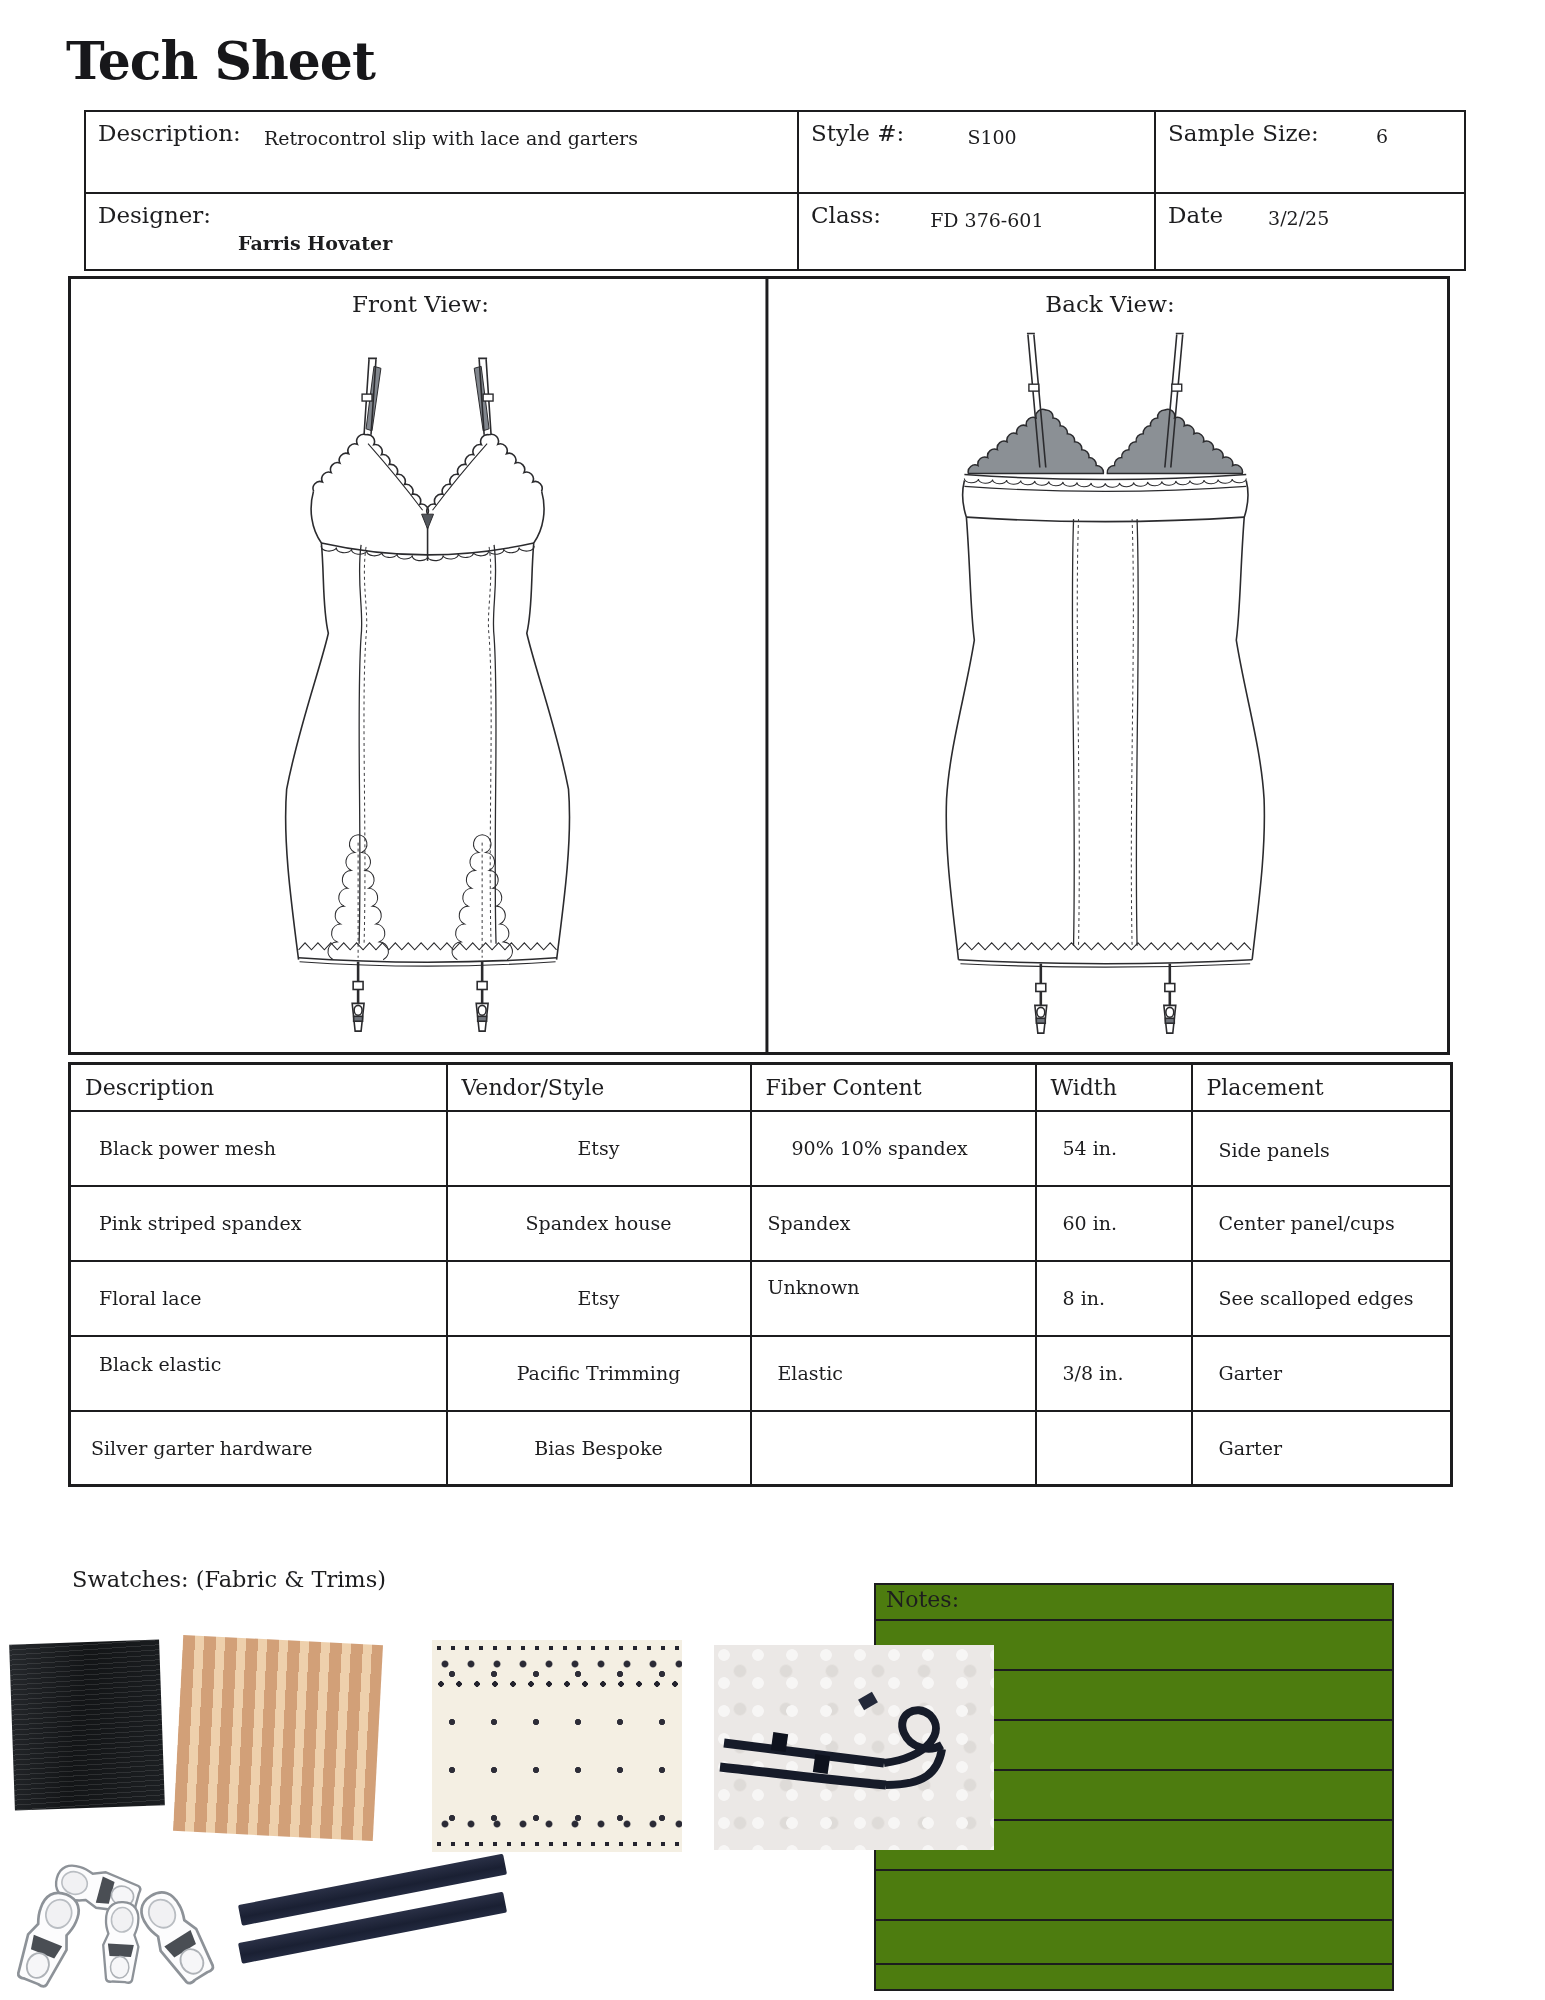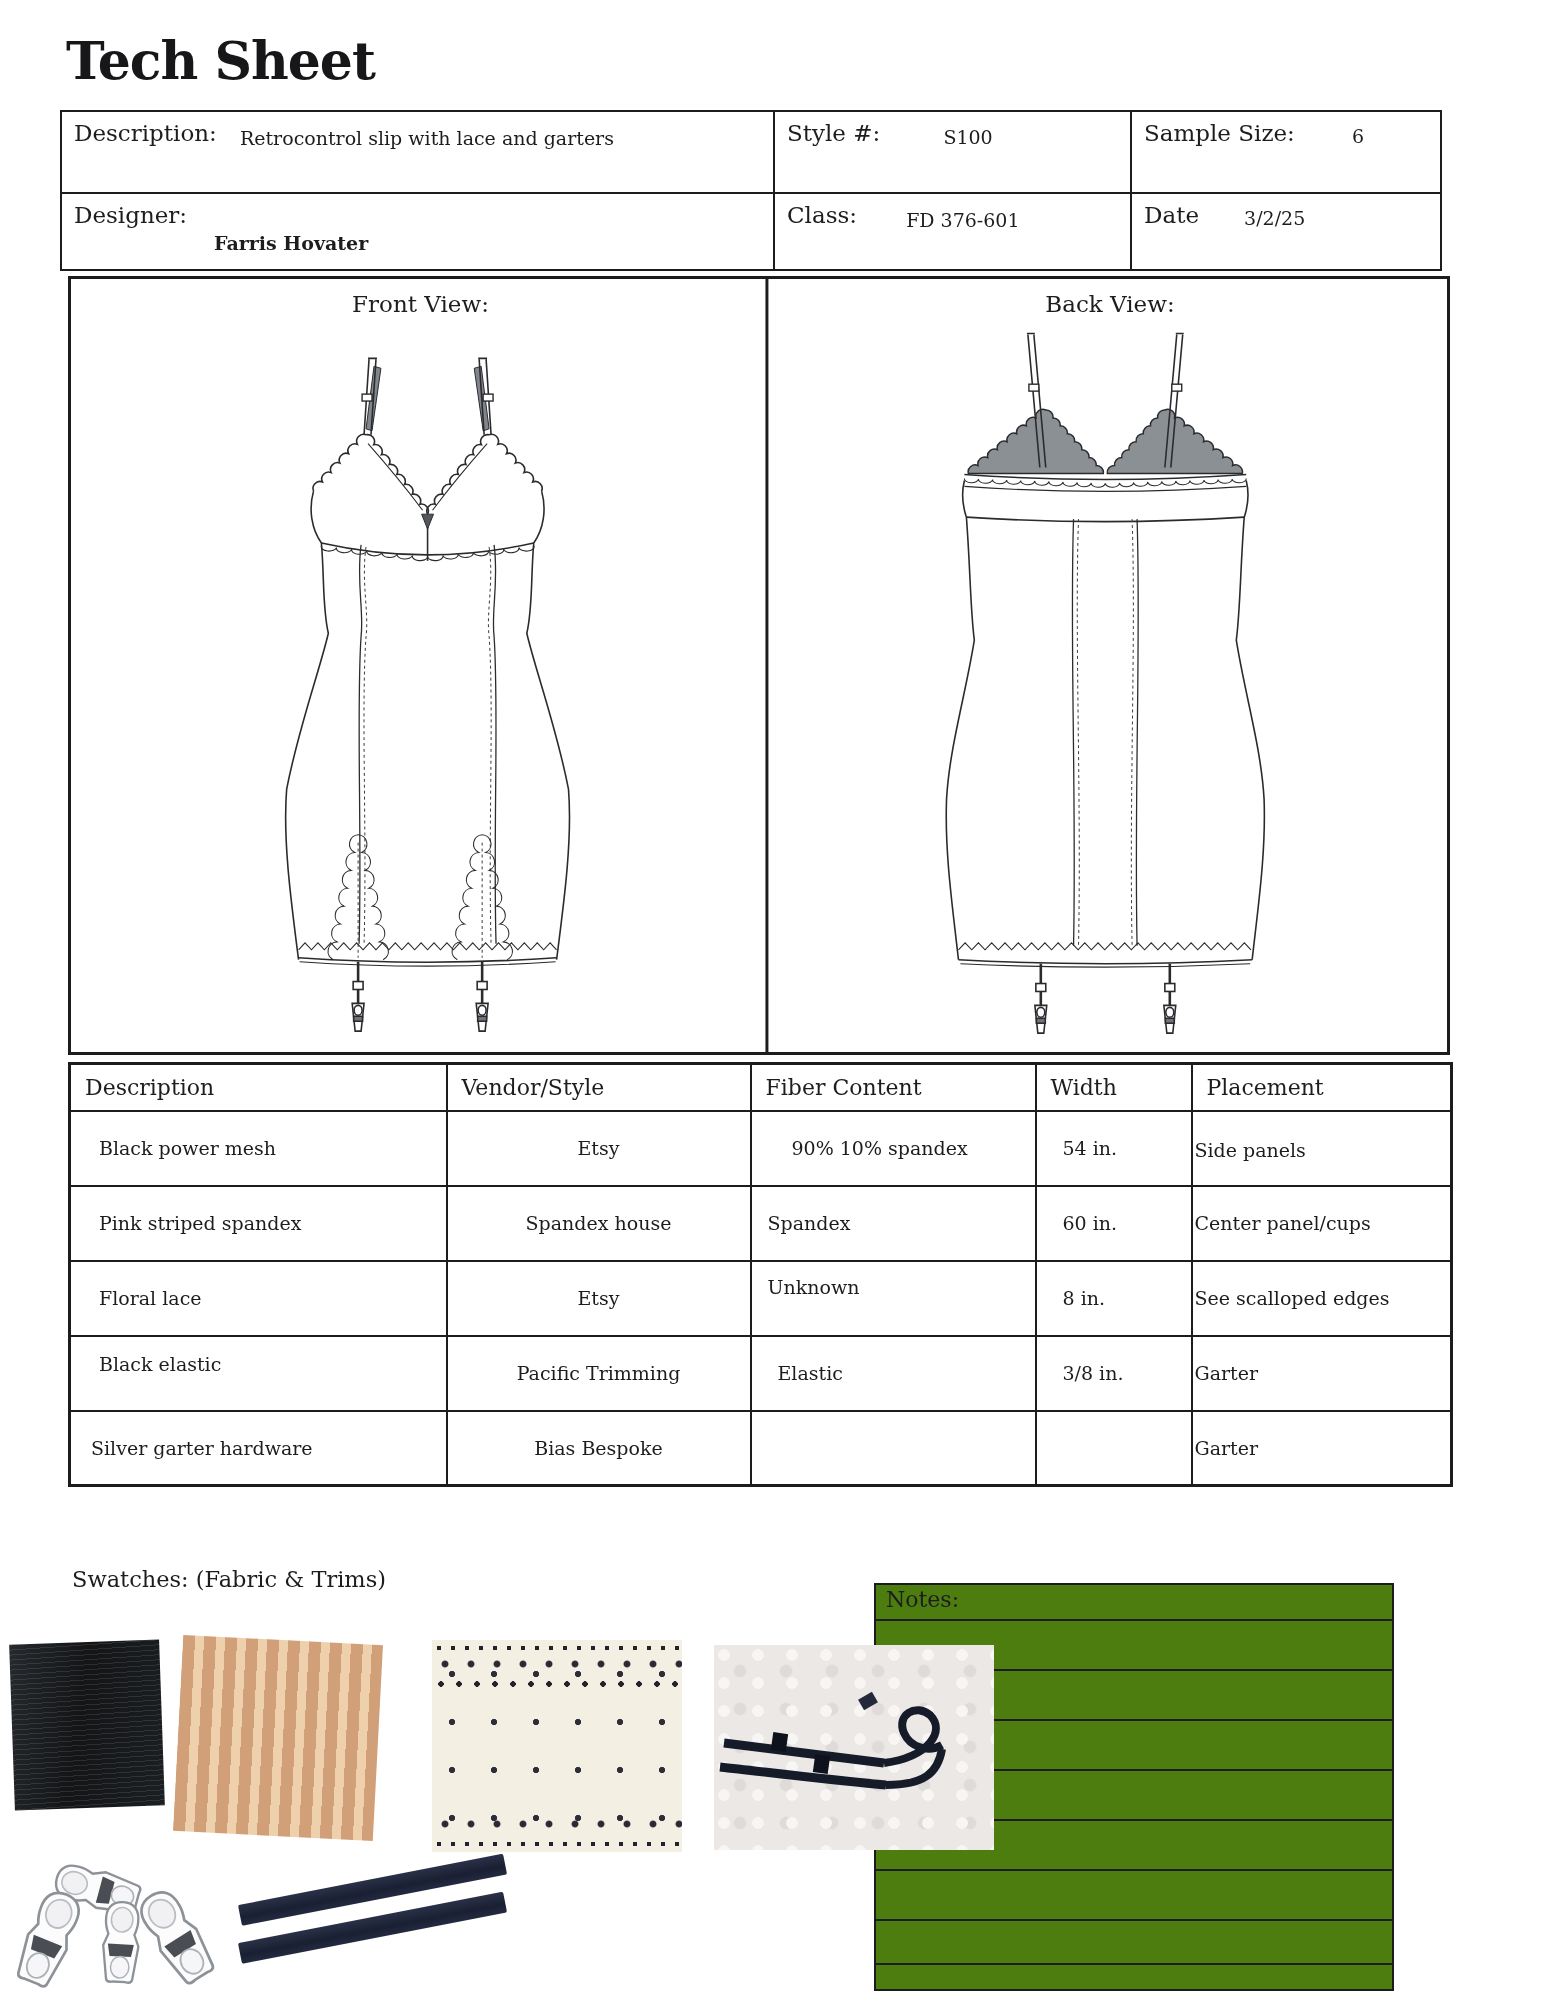--- a/index.html
+++ b/index.html
@@ -4,21 +4,21 @@
 <style>
   html,body{margin:0;padding:0;background:#9a9a9a;}
   #page{position:relative;width:1545px;height:2000px;background:#ffffff;overflow:hidden;
         font-family:"DejaVu Serif","Liberation Serif",serif;color:#1d1d1f;}
   .abs{position:absolute;}
 
   
   #page-title{left:66px;top:30px;font-size:52px;font-weight:800;letter-spacing:-1px;color:#17171a;}
 
   
-  #header-table{left:60px;top:110px;width:1382px;border:2.5px solid #1c1c1e;box-sizing:border-box;}
+  #header-table{left:84px;top:110px;width:1382px;border:2.5px solid #1c1c1e;box-sizing:border-box;}
   .hrow{display:flex;}
   .hrow:first-child{border-bottom:2.5px solid #1c1c1e;}
   .hcell{box-sizing:border-box;padding:8px 0 0 12px;}
   .hcell + .hcell{border-left:2.5px solid #1c1c1e;}
   .hc0{width:711px;} .hc1{width:357px;} .hc2{flex:1;}
   .hrow0 .hcell{height:80px;} .hrow1 .hcell{height:75px;}
   .hlabel{font-size:23px;}
   .hvalue{font-size:19px;display:inline-block;}
   .v-desc{margin-left:18px;transform:translateY(4px);}
   .v-style{margin-left:58px;transform:translateY(3px);}
@@ -39,21 +39,21 @@
   .grayband{fill:#81868d;stroke:#2b2b2e;stroke-width:1px;}
   .wht{fill:#ffffff;stroke:#2b2b2e;stroke-width:1.4px;}
 
   
   #materials-table{left:68px;top:1062px;width:1382px;border-collapse:collapse;table-layout:fixed;}
   #materials-table th,#materials-table td{border:2.5px solid #1c1c1e;box-sizing:border-box;font-weight:normal;}
   #materials-table{border:3px solid #1c1c1e;}
   #materials-table th{height:47px;font-size:22px;text-align:left;padding-left:14px;}
   #materials-table td{height:75px;font-size:19px;vertical-align:middle;}
   td.c0{padding-left:28px;} td.c1{text-align:center;} td.c2{padding-left:16px;}
-  td.c3{padding-left:26px;} td.c4{padding-left:2px;}
+  td.c3{padding-left:26px;} td.c4{padding-left:26px;}
   td.vtop{vertical-align:top;padding-top:4px;}
 
   
   #swatches-label{left:72px;top:1566px;font-size:22.5px;}
   #notes-box{left:874px;top:1583px;width:520px;border:2.5px solid #1c1c1e;box-sizing:border-box;background:#4d7c0f;z-index:1;}
   #notes-head{height:34px;font-size:22px;padding:2px 0 0 10px;box-sizing:border-box;}
   .note-row{border-top:2.5px solid #1c1c1e;}
   .nr-a{height:48px;} .nr-b{height:42px;} .nr-c{height:24px;}
 
   

